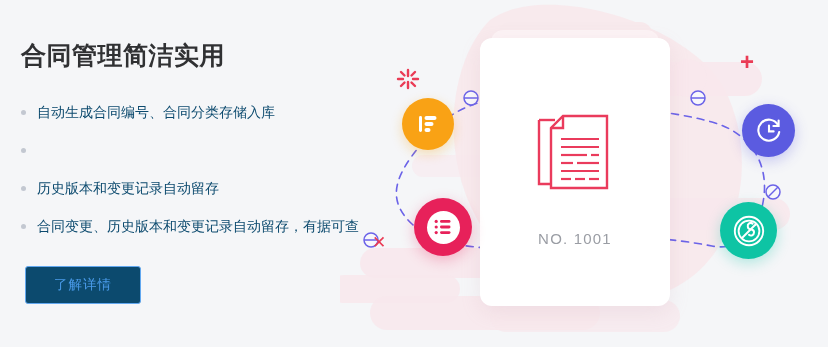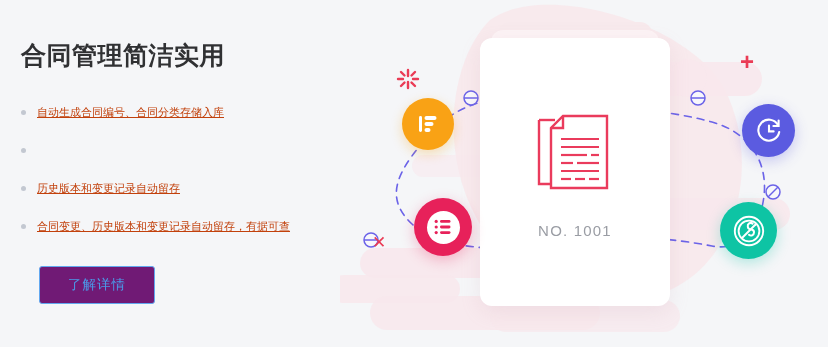--- a/index.html
+++ b/index.html
@@ -57,38 +57,37 @@
   .feature-dot {
     width: 5px;
     height: 5px;
     border-radius: 50%;
     background: #c3c8d1;
     flex: 0 0 auto;
     margin-right: 11px;
   }
 
   .feature-text {
-    font-size: 11px;
-    color: #c2410c;
+    font-size: 14px;
+    color: #0c4a6e;
     line-height: 18px;
     white-space: nowrap;
-    text-decoration: underline;
   }
 
   .cta-button {
     display: inline-flex;
     align-items: center;
     justify-content: center;
     margin-top: 18px;
-    margin-left: 18px;
+    margin-left: 4px;
     width: 116px;
     height: 38px;
     border: 1px solid #62a8f0;
     border-radius: 3px;
-    background: #701a75;
+    background: #0c4a6e;
     color: #4a9bea;
     font-size: 13.5px;
     letter-spacing: 1px;
     cursor: pointer;
   }
 
   
   .illustration {
     position: absolute;
     left: 340px;
@@ -136,21 +135,21 @@
     left: 0; top: 16px;
     width: 190px; height: 268px;
     display: flex;
     flex-direction: column;
     align-items: center;
     justify-content: flex-start;
     padding-top: 68px;
   }
 
   .doc-number {
-    margin-top: 24px;
+    margin-top: 32px;
     font-size: 15px;
     color: #9a9da4;
     letter-spacing: 1.2px;
   }
 
   
   .badge {
     position: absolute;
     border-radius: 50%;
     display: flex;

